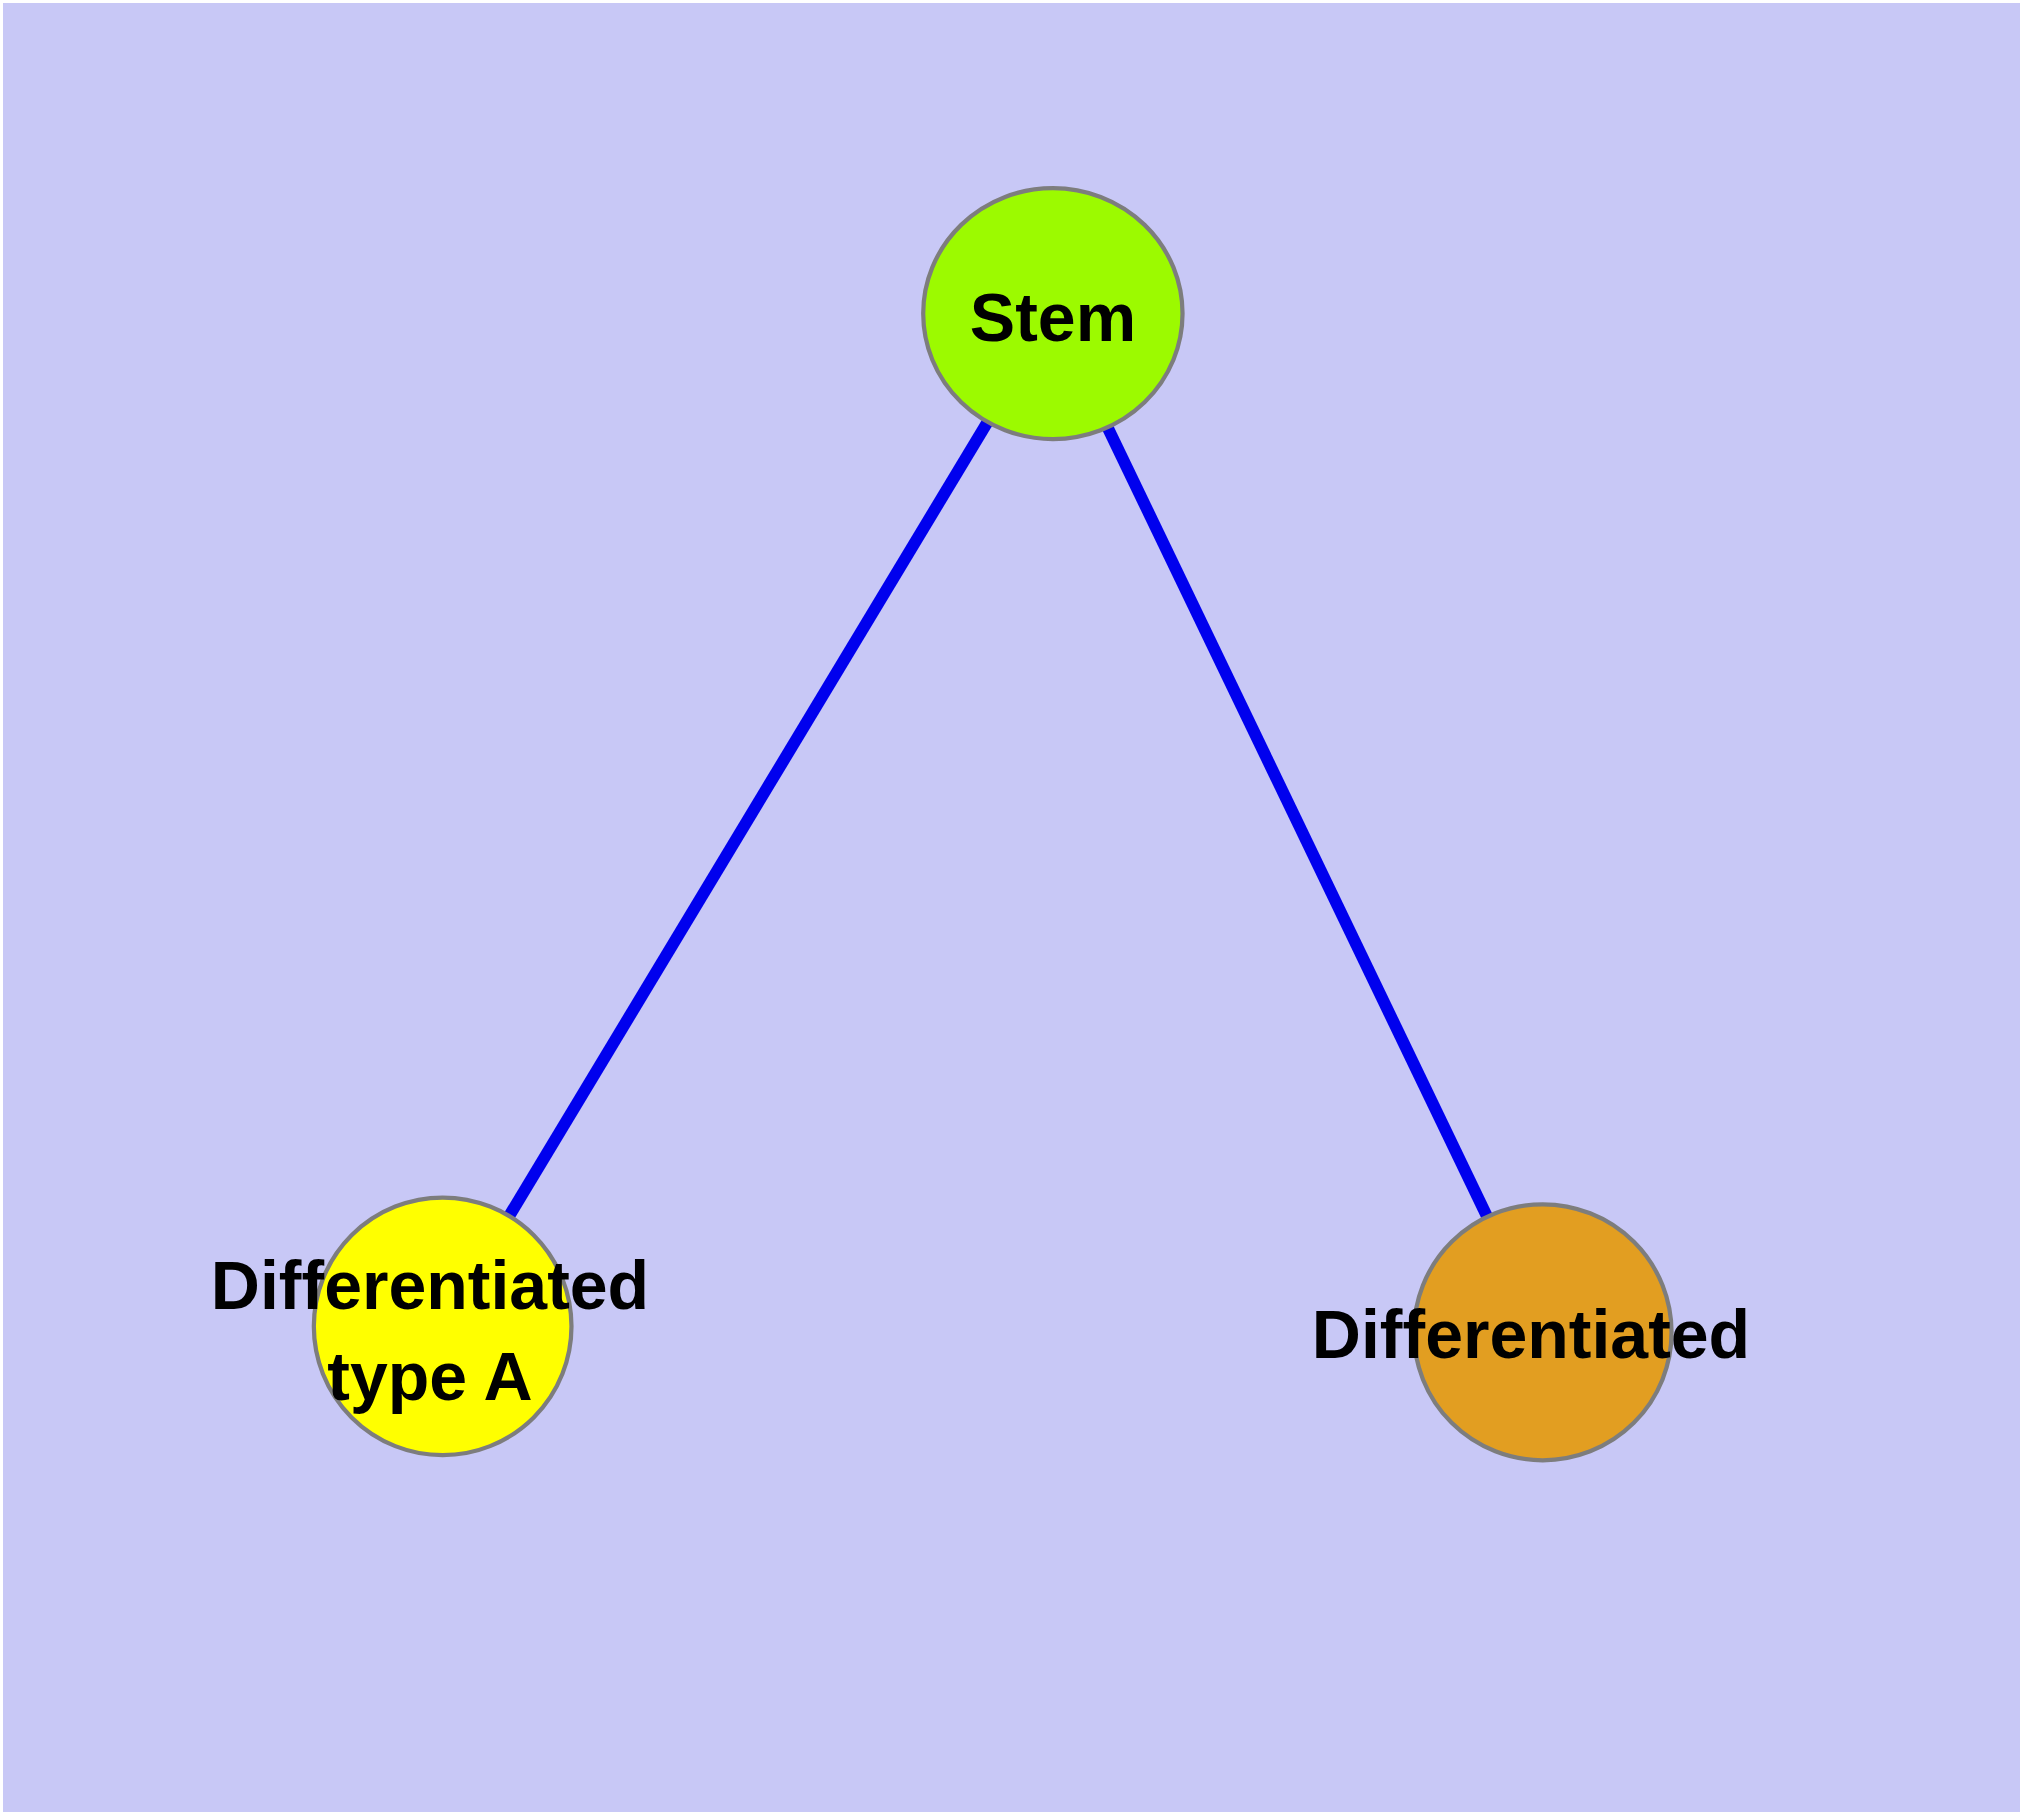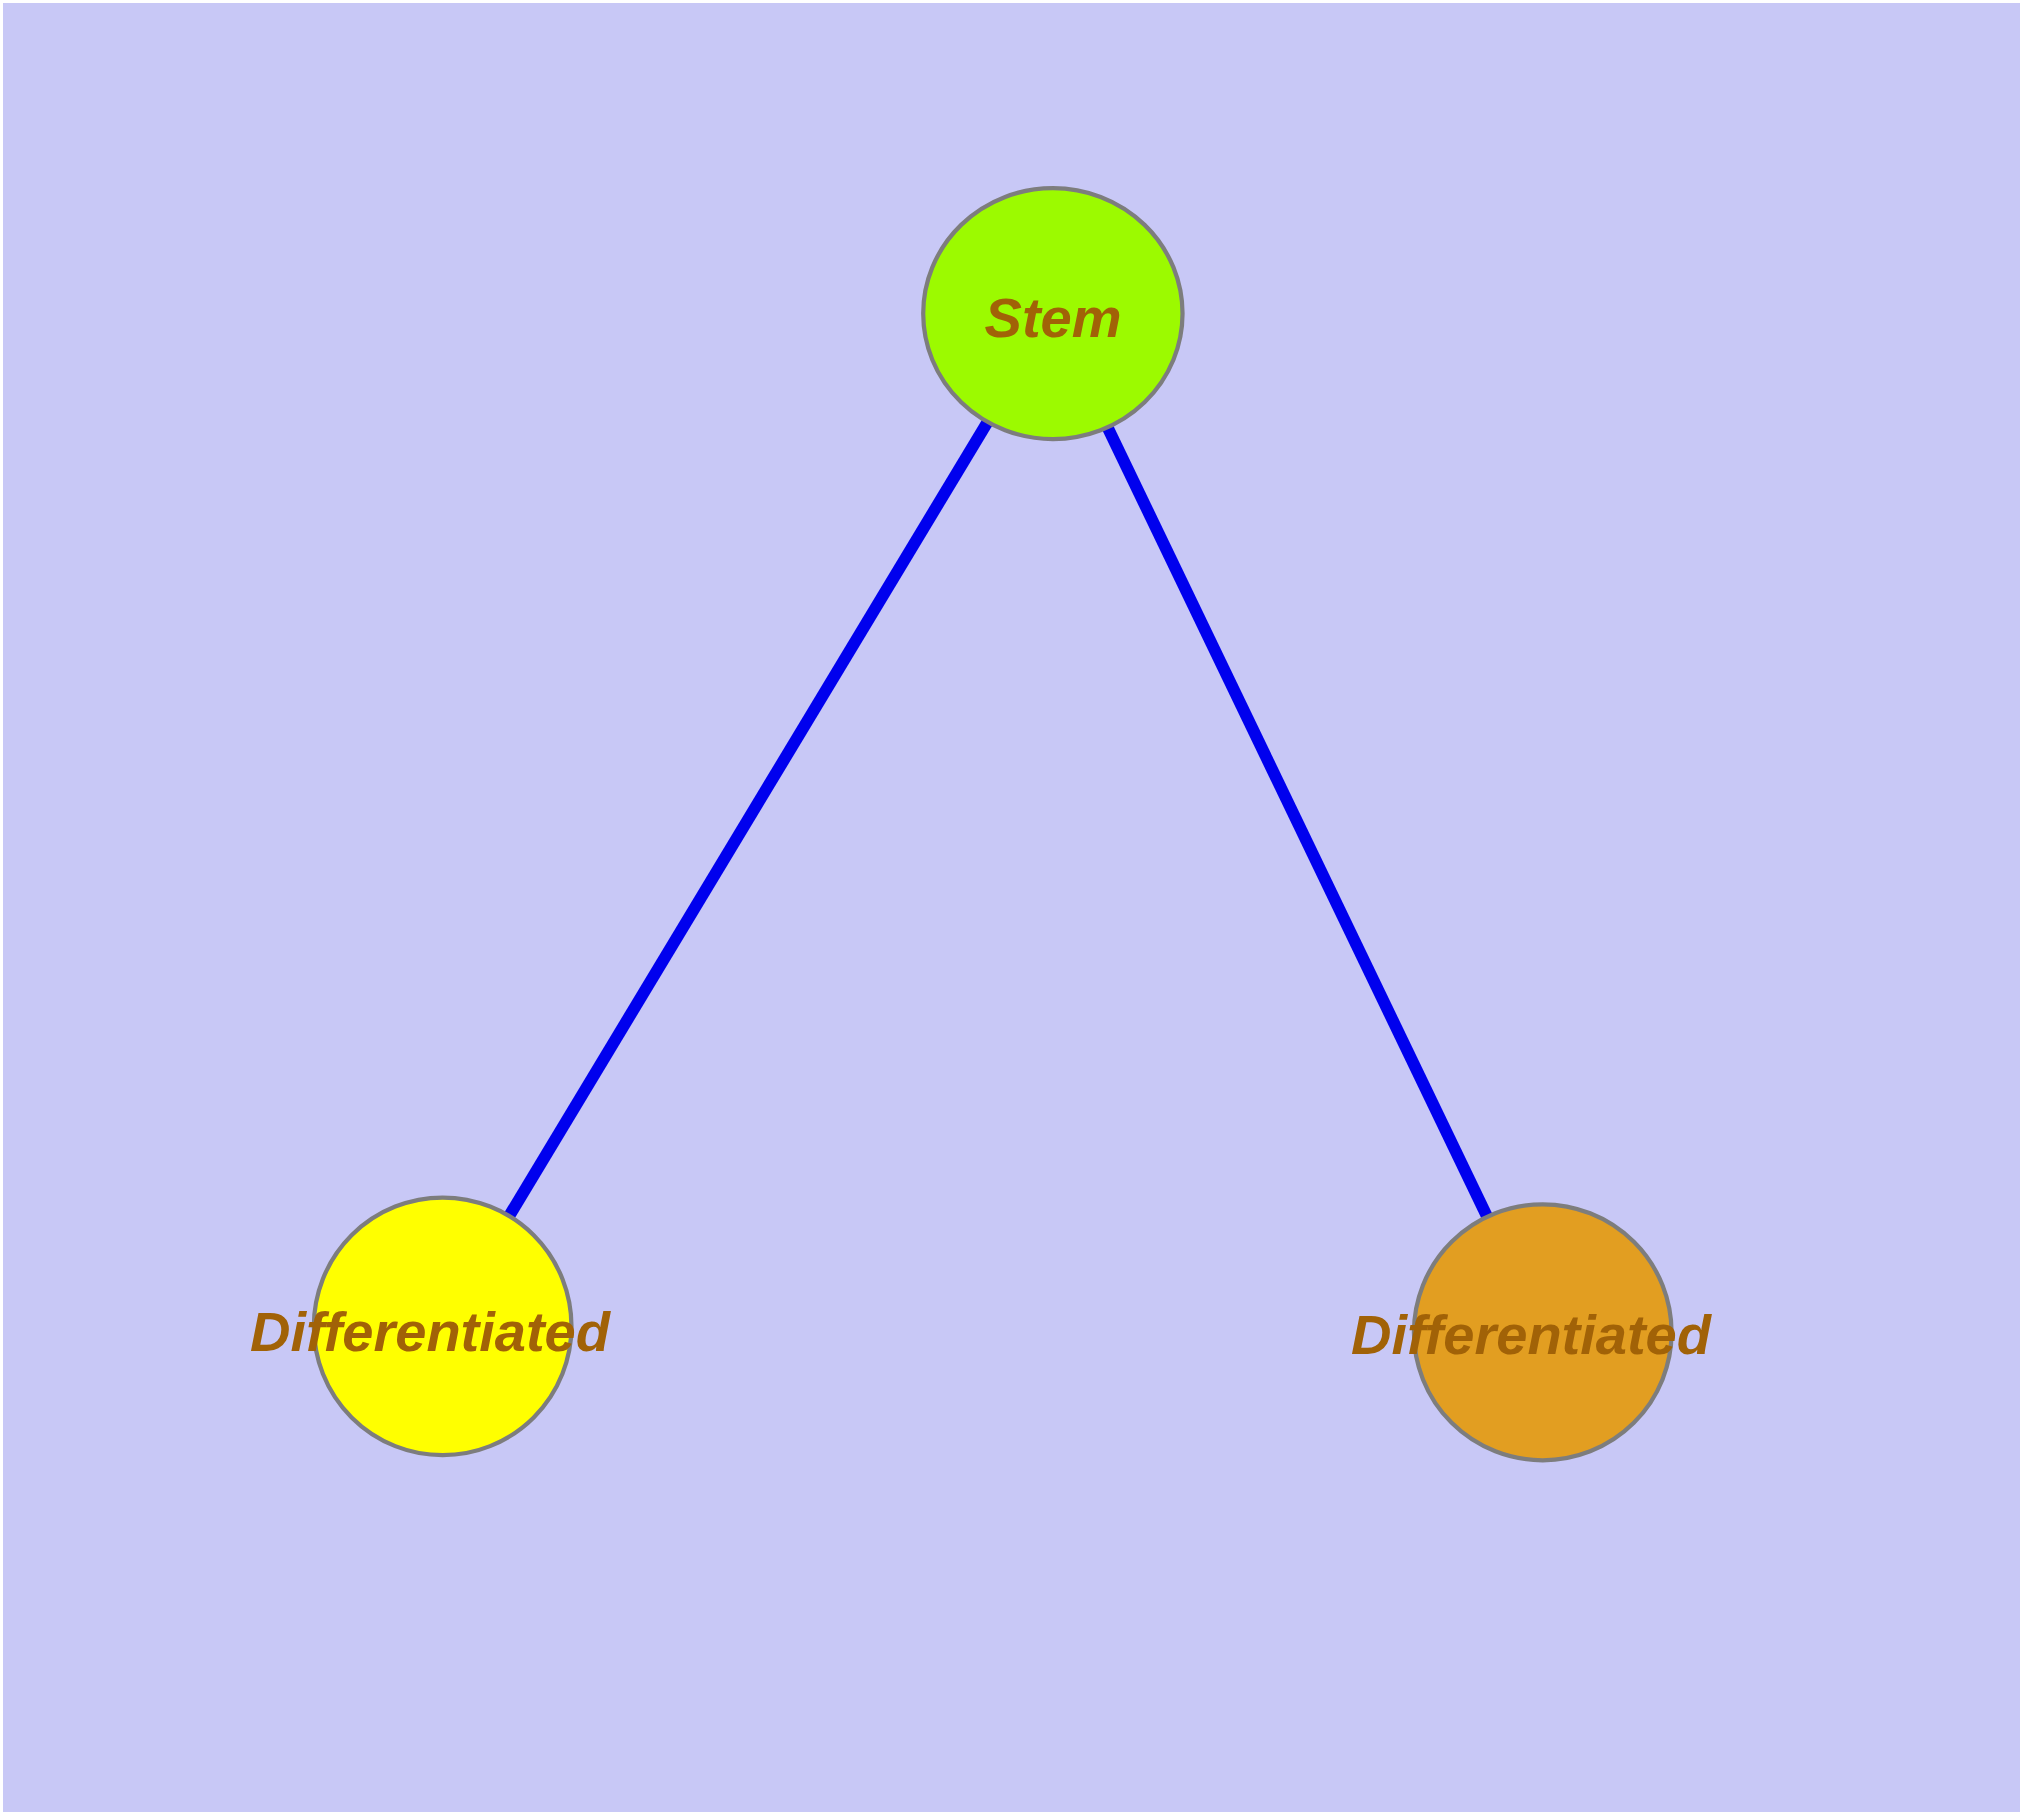--- a/index.html
+++ b/index.html
@@ -28,25 +28,24 @@
     top: 0;
     width: 100%;
     height: 100%;
     display: block;
   }
   .node-label {
     position: absolute;
     transform: translate(-50%, -50%);
     text-align: center;
     font-weight: bold;
-    font-size: 56px;
+    font-size: 68px;
     line-height: 91px;
     white-space: nowrap;
-    color: #a16207;
-    font-style: italic;
+    color: #000000;
   }
   .node-label .line {
     display: block;
   }
 </style>
 </head>
 <body>
 
 <div class="stage">
   <div class="canvas" style="background: rgb(200, 200, 246);"></div>
@@ -63,19 +62,20 @@
 
     <ellipse cx="1820" cy="1572" rx="152" ry="151" stroke-width="5" fill="#e29e21" stroke="#7d7d7d"></ellipse>
   </svg>
 
   <div class="node-label" style="left:1053px; top:317px;">
     <span class="line">Stem</span>
   </div>
 
   <div class="node-label" style="left:430px; top:1331px;">
     <span class="line">Differentiated</span>
+    <span class="line">type A</span>
   </div>
 
   <div class="node-label" style="left:1531px; top:1334px;">
     <span class="line">Differentiated</span>
   </div>
 </div>
 
 
 </body></html>

